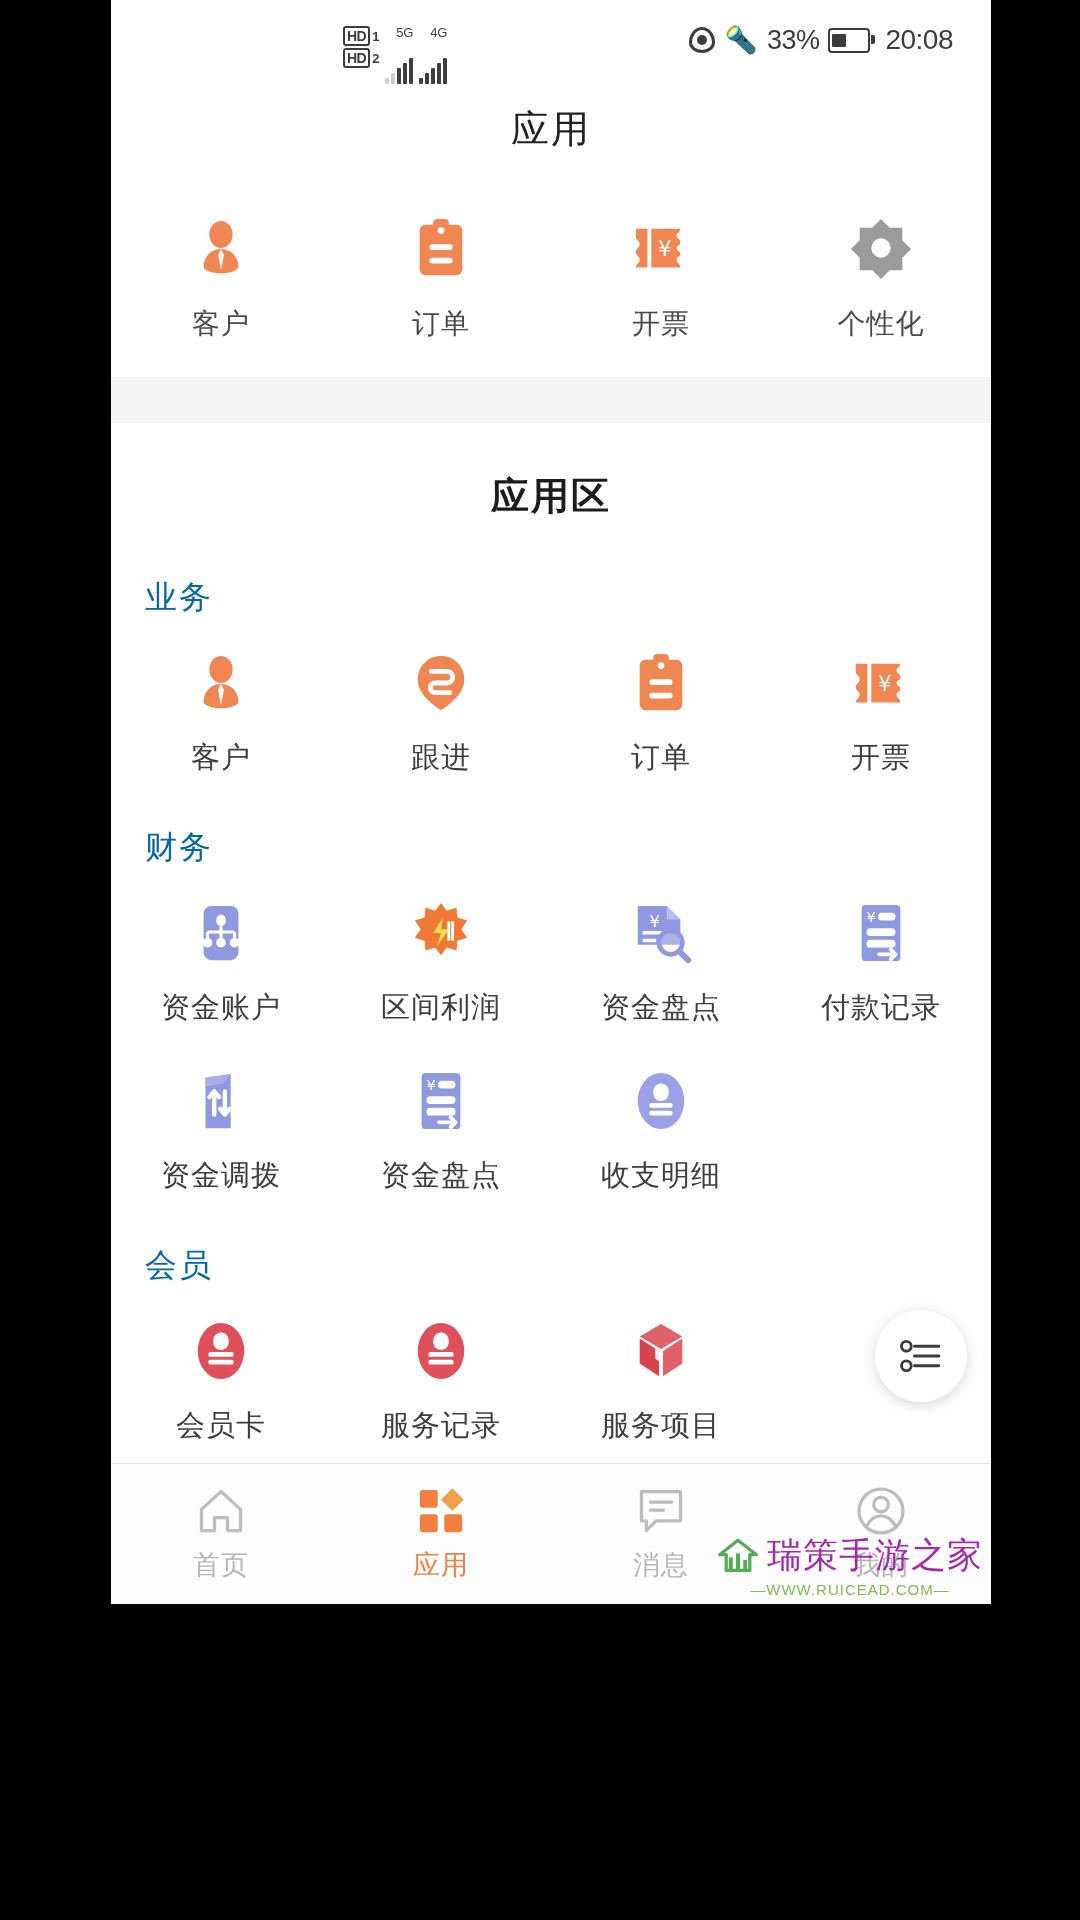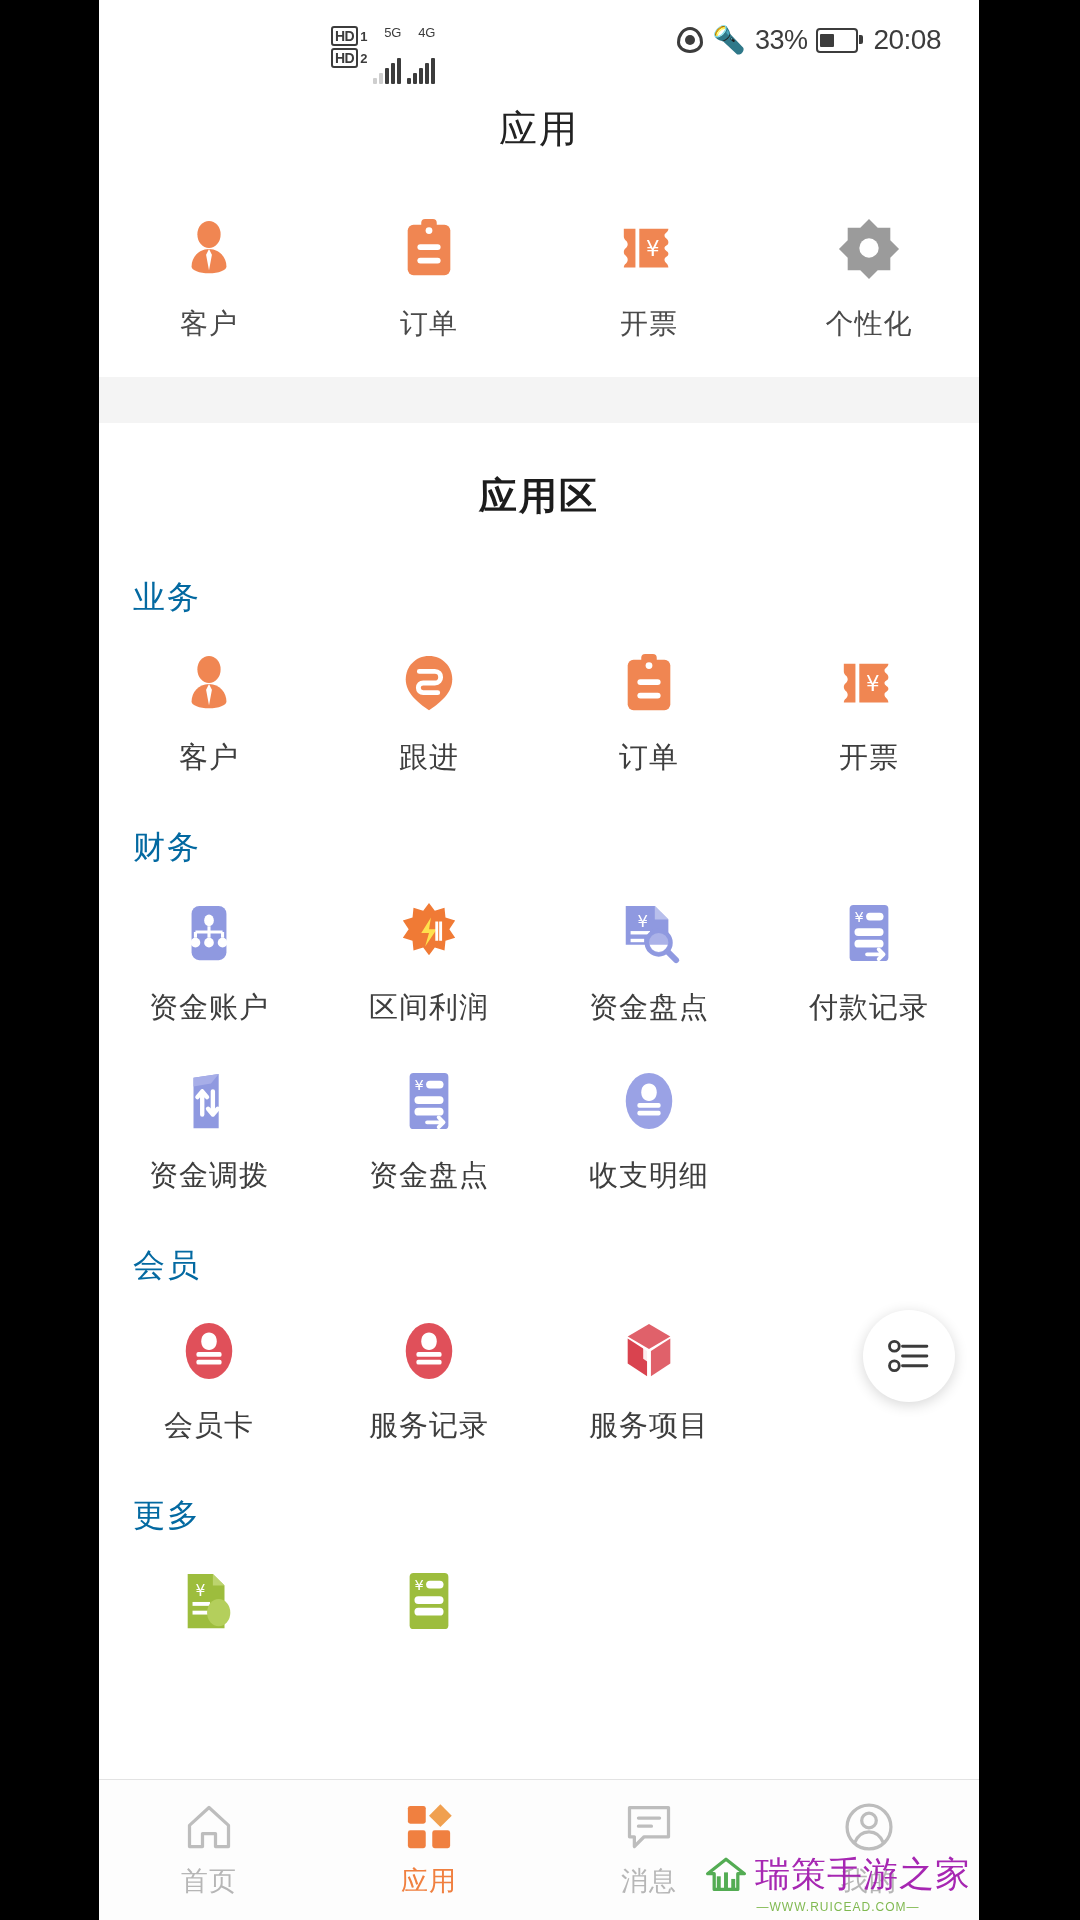--- a/index.html
+++ b/index.html
@@ -4,22 +4,22 @@
 <style>
   html, body {
     margin: 0; padding: 0;
     background: #000;
     width: 1080px; height: 1920px;
     overflow: hidden;
     font-family: "Liberation Sans", "DejaVu Sans", sans-serif;
   }
   #screen {
     position: absolute;
-    left: 99px; top: 0;
-    width: 880px; height: 1920px;
+    left: 111px; top: 0;
+    width: 880px; height: 1604px;
     background: #ffffff;
     overflow: hidden;
   }
 
   
   .statusbar {
     height: 92px;
     position: relative;
     color: #3c3c3c;
   }
@@ -161,21 +161,21 @@
 
   
   .watermark {
     position: absolute;
     right: 8px; bottom: 6px;
     display: flex; flex-direction: column; align-items: center;
     opacity: .95;
   }
   .wm-top { display:flex; align-items:center; gap:8px; }
   .wm-text { font-size: 35px; font-weight: normal; color:#a21caf; letter-spacing:1px;}
-  .wm-url { font-size: 12px; color:#7ab648; letter-spacing:1px; margin-top:2px;}
+  .wm-url { font-size: 15px; color:#7ab648; letter-spacing:1px; margin-top:2px;}
 </style>
 </head>
 <body>
 
 <div id="screen">
 
   <div class="statusbar">
     <div class="sb-center">
       <div class="hd-stack">
         <div class="hd-row">

